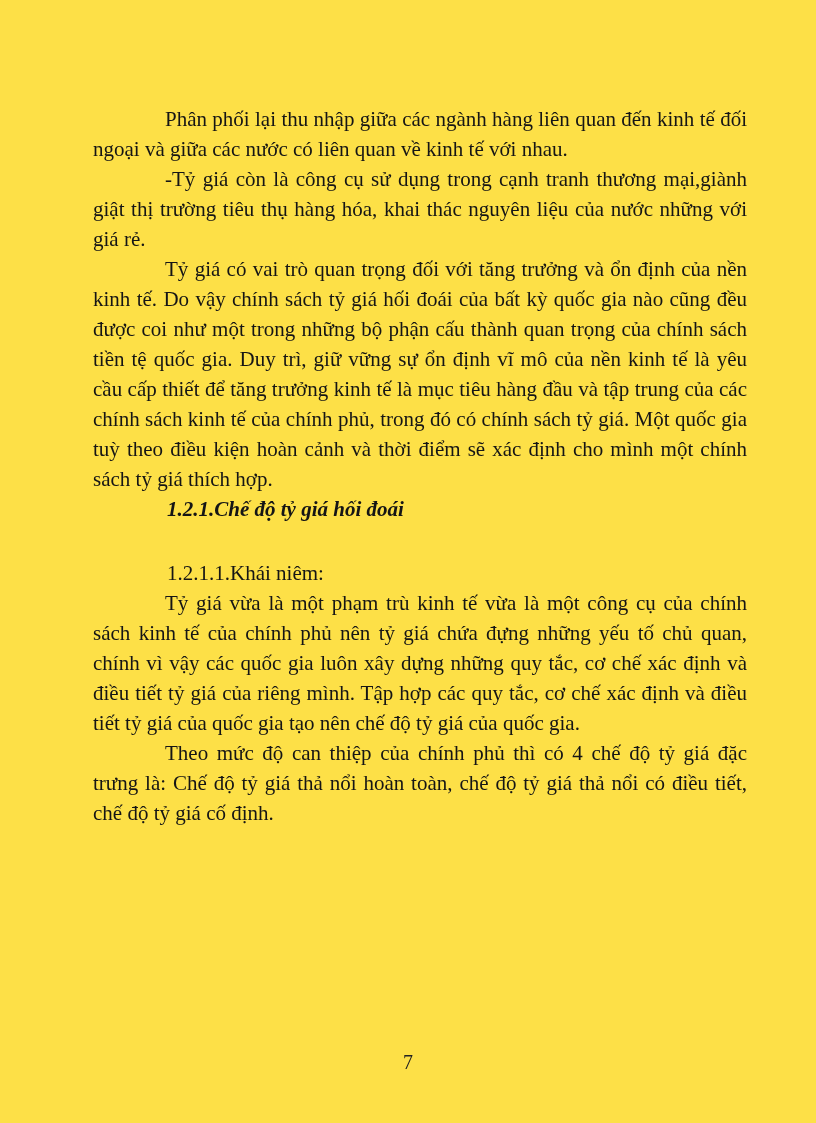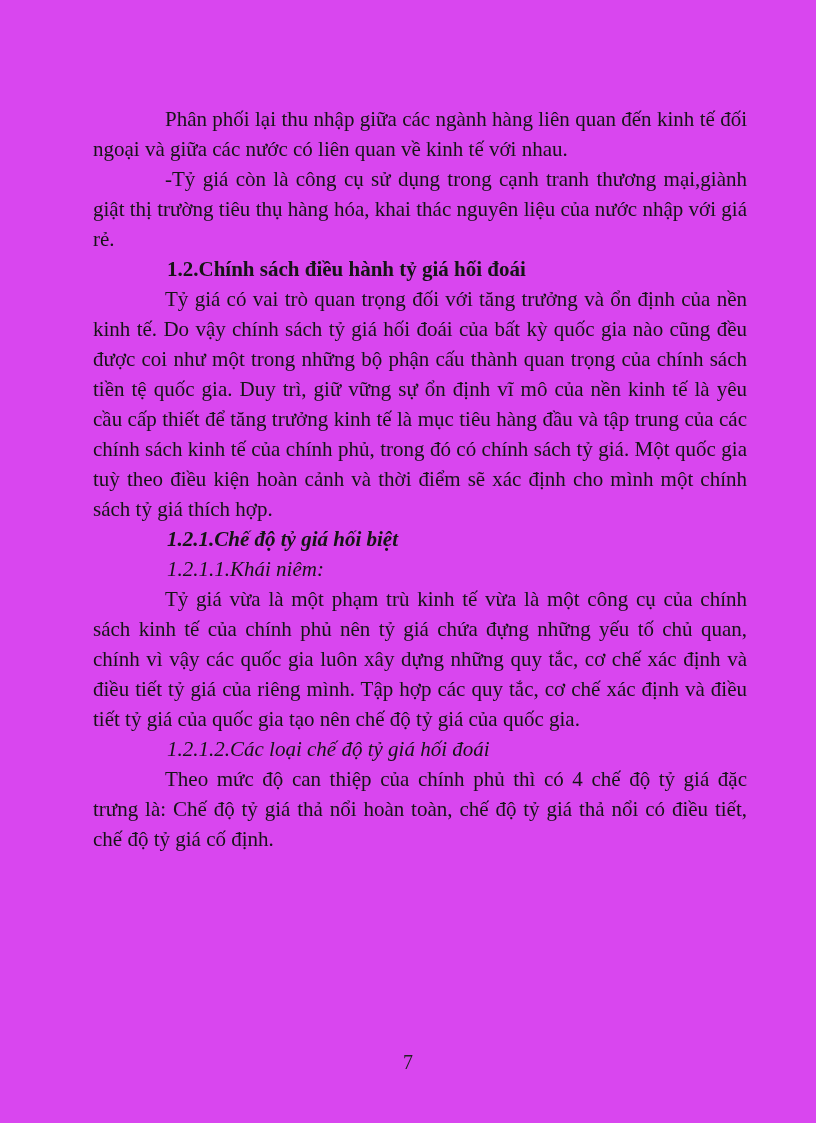--- a/index.html
+++ b/index.html
@@ -4,21 +4,21 @@
 <style>
   html, body {
     margin: 0;
     padding: 0;
     background: #ffffff;
   }
   .page {
     position: relative;
     width: 816px;
     height: 1123px;
-    background: #d946ef;
+    background: #fde047;
     overflow: hidden;
     font-family: "Liberation Serif", "DejaVu Serif", serif;
     color: #151515;
   }
   .content {
     position: absolute;
     left: 93px;
     top: 104px;
     width: 654px;
   }
@@ -39,46 +39,44 @@
   }
   .heading.bold {
     font-weight: bold;
   }
   .heading.bold-italic {
     font-weight: bold;
     font-style: italic;
   }
   .heading.italic {
     font-weight: normal;
-    font-style: italic;
+    margin-top: 34px;
   }
   .footer {
     position: absolute;
     left: 0;
     top: 1050px;
     width: 816px;
     text-align: center;
   }
   .page-number {
     font-size: 20px;
     line-height: 24px;
     color: #222222;
   }
 </style>
 </head>
 <body>
 
 <div class="page">
   <div class="content">
     <p class="para">Phân phối lại thu nhập giữa các ngành hàng liên quan đến kinh tế đối ngoại và giữa các nước có liên quan về kinh tế với nhau.</p>
-    <p class="para">-Tỷ giá còn là công cụ sử dụng trong cạnh tranh thương mại,giành giật thị trường tiêu thụ hàng hóa, khai thác nguyên liệu của nước nhập với giá rẻ.</p>
-    <h2 class="heading bold">1.2.Chính sách điều hành tỷ giá hối đoái</h2>
+    <p class="para">-Tỷ giá còn là công cụ sử dụng trong cạnh tranh thương mại,giành giật thị trường tiêu thụ hàng hóa, khai thác nguyên liệu của nước những với giá rẻ.</p>
     <p class="para">Tỷ giá có vai trò quan trọng đối với tăng trưởng và ổn định của nền kinh tế. Do vậy chính sách tỷ giá hối đoái của bất kỳ quốc gia nào cũng đều được coi như một trong những bộ phận cấu thành quan trọng của chính sách tiền tệ quốc gia. Duy trì, giữ vững sự ổn định vĩ mô của nền kinh tế là yêu cầu cấp thiết để tăng trưởng kinh tế là mục tiêu hàng đầu và tập trung của các chính sách kinh tế của chính phủ, trong đó có chính sách tỷ giá. Một quốc gia tuỳ theo điều kiện hoàn cảnh và thời điểm sẽ xác định cho mình một chính sách tỷ giá thích hợp.</p>
-    <h3 class="heading bold-italic">1.2.1.Chế độ tỷ giá hối biệt</h3>
+    <h3 class="heading bold-italic">1.2.1.Chế độ tỷ giá hối đoái</h3>
     <h4 class="heading italic">1.2.1.1.Khái niêm:</h4>
     <p class="para">Tỷ giá vừa là một phạm trù kinh tế vừa là một công cụ của chính sách kinh tế của chính phủ nên tỷ giá chứa đựng những yếu tố chủ quan, chính vì vậy các quốc gia luôn xây dựng những quy tắc, cơ chế xác định và điều tiết tỷ giá của riêng mình. Tập hợp các quy tắc, cơ chế xác định và điều tiết tỷ giá của quốc gia tạo nên chế độ tỷ giá của quốc gia.</p>
-    <h4 class="heading italic">1.2.1.2.Các loại chế độ tỷ giá hối đoái</h4>
     <p class="para">Theo mức độ can thiệp của chính phủ thì có 4 chế độ tỷ giá đặc trưng là: Chế độ tỷ giá thả nổi hoàn toàn, chế độ tỷ giá thả nổi có điều tiết, chế độ tỷ giá cố định.</p>
   </div>
   <div class="footer">
     <span class="page-number">7</span>
   </div>
 </div>
 
 </body></html>

